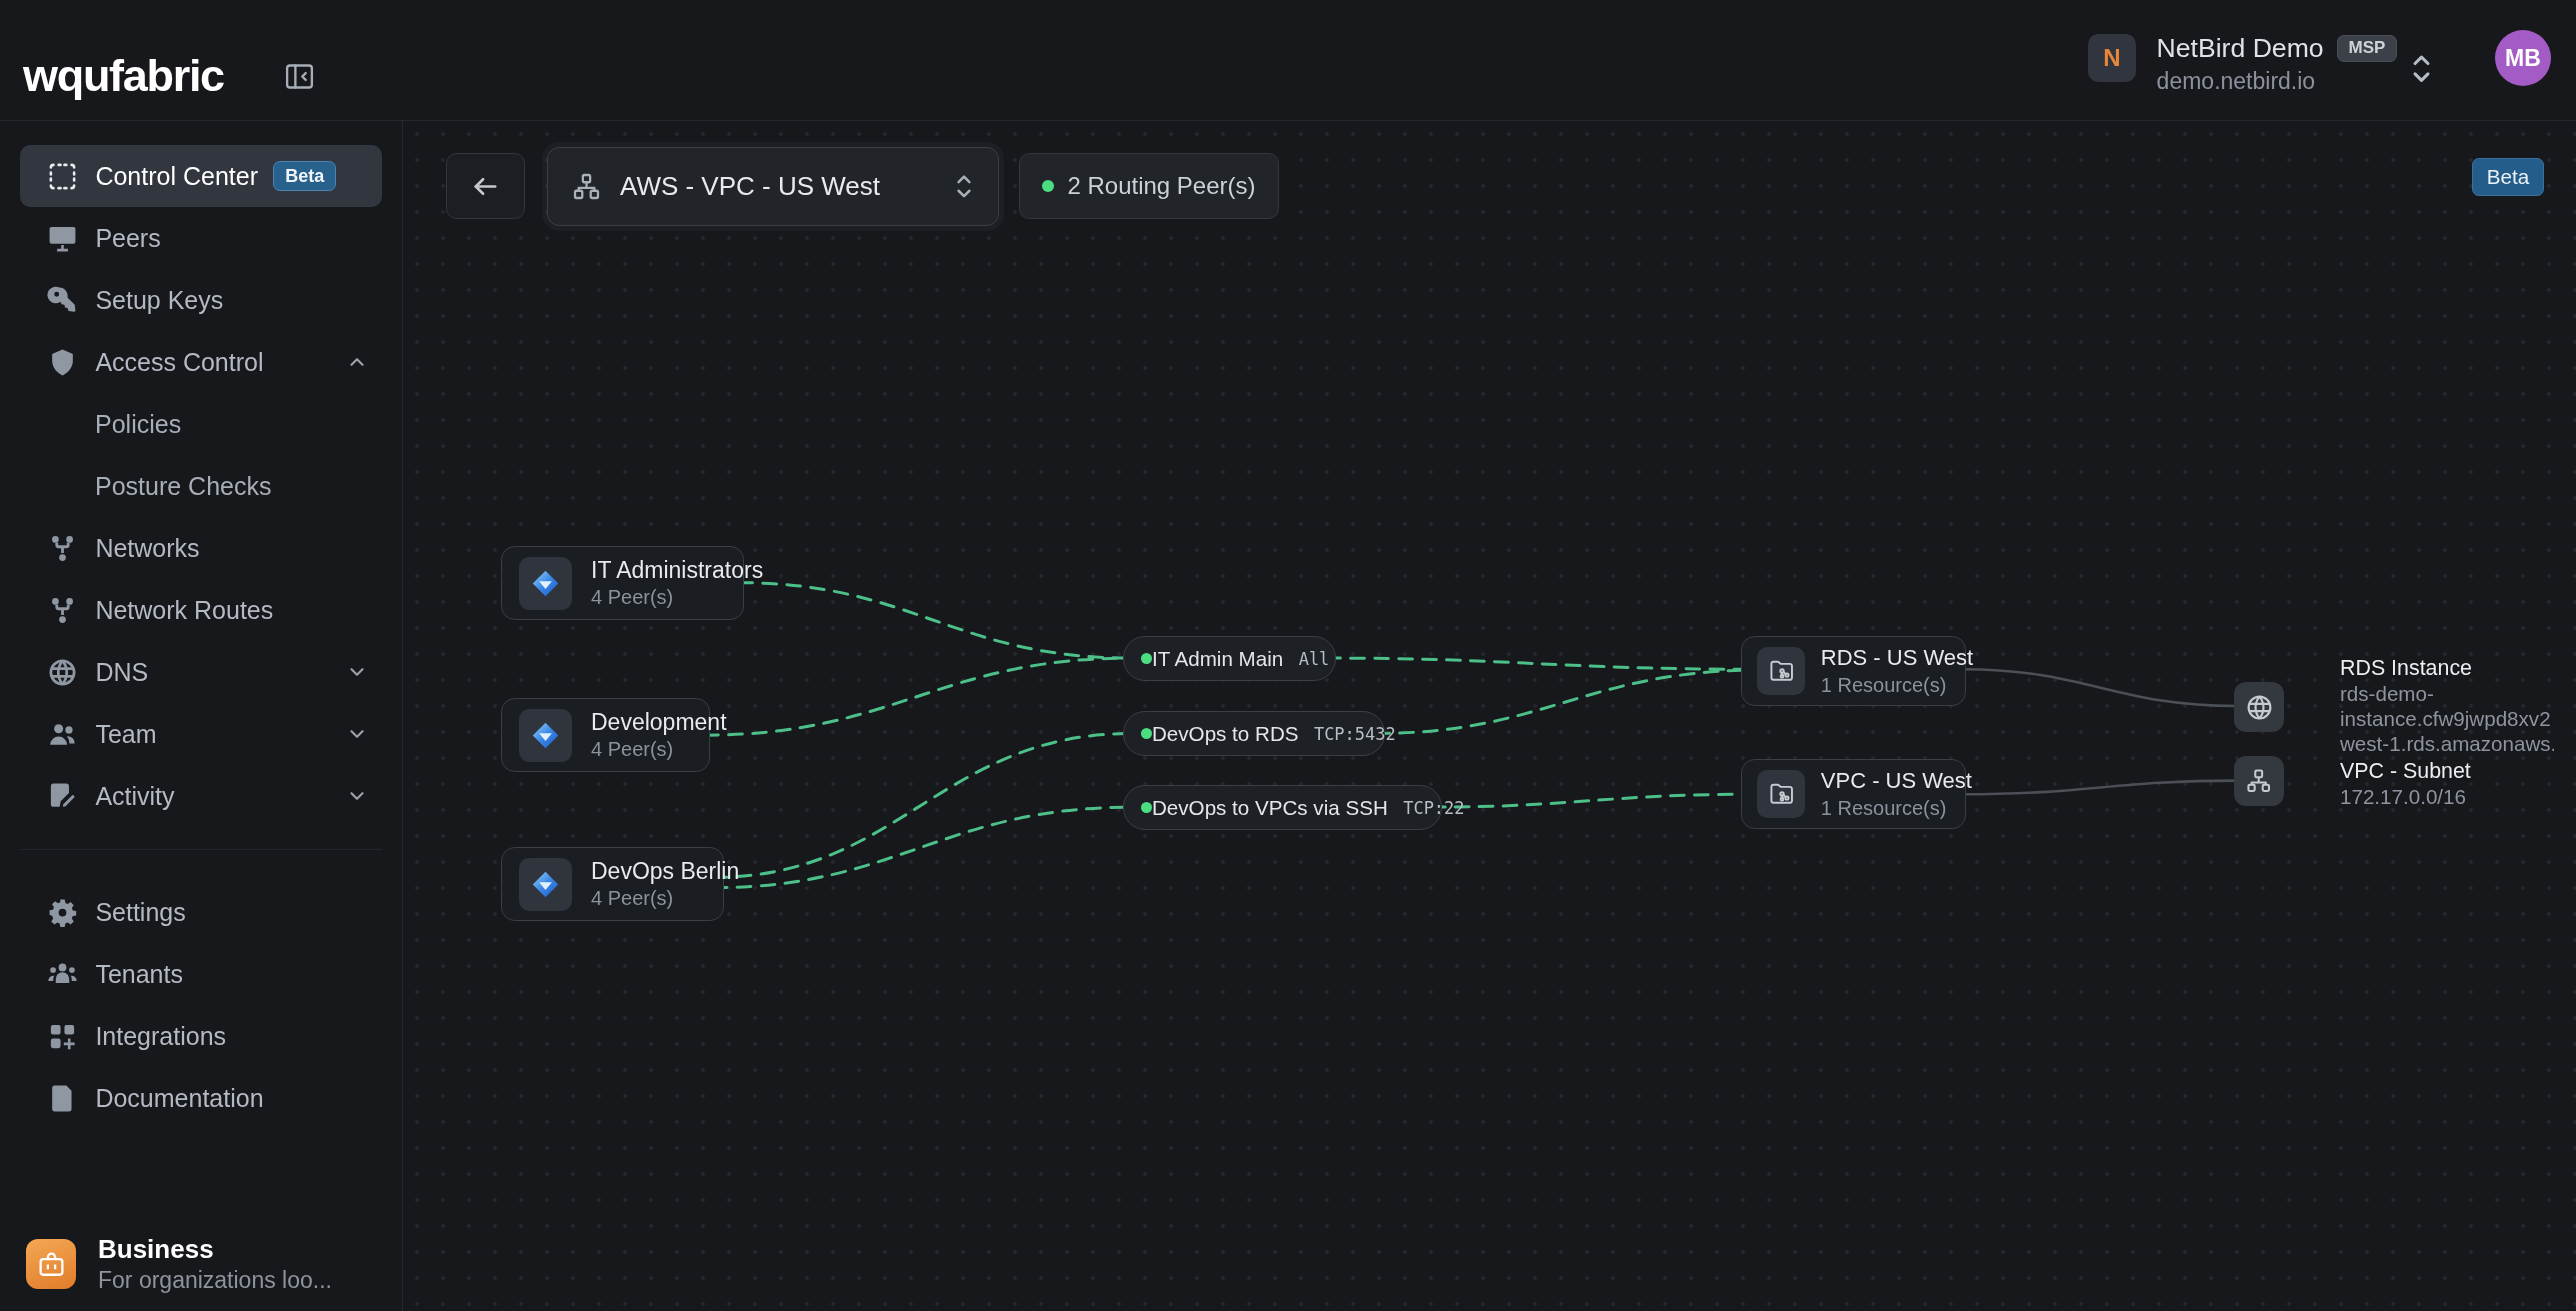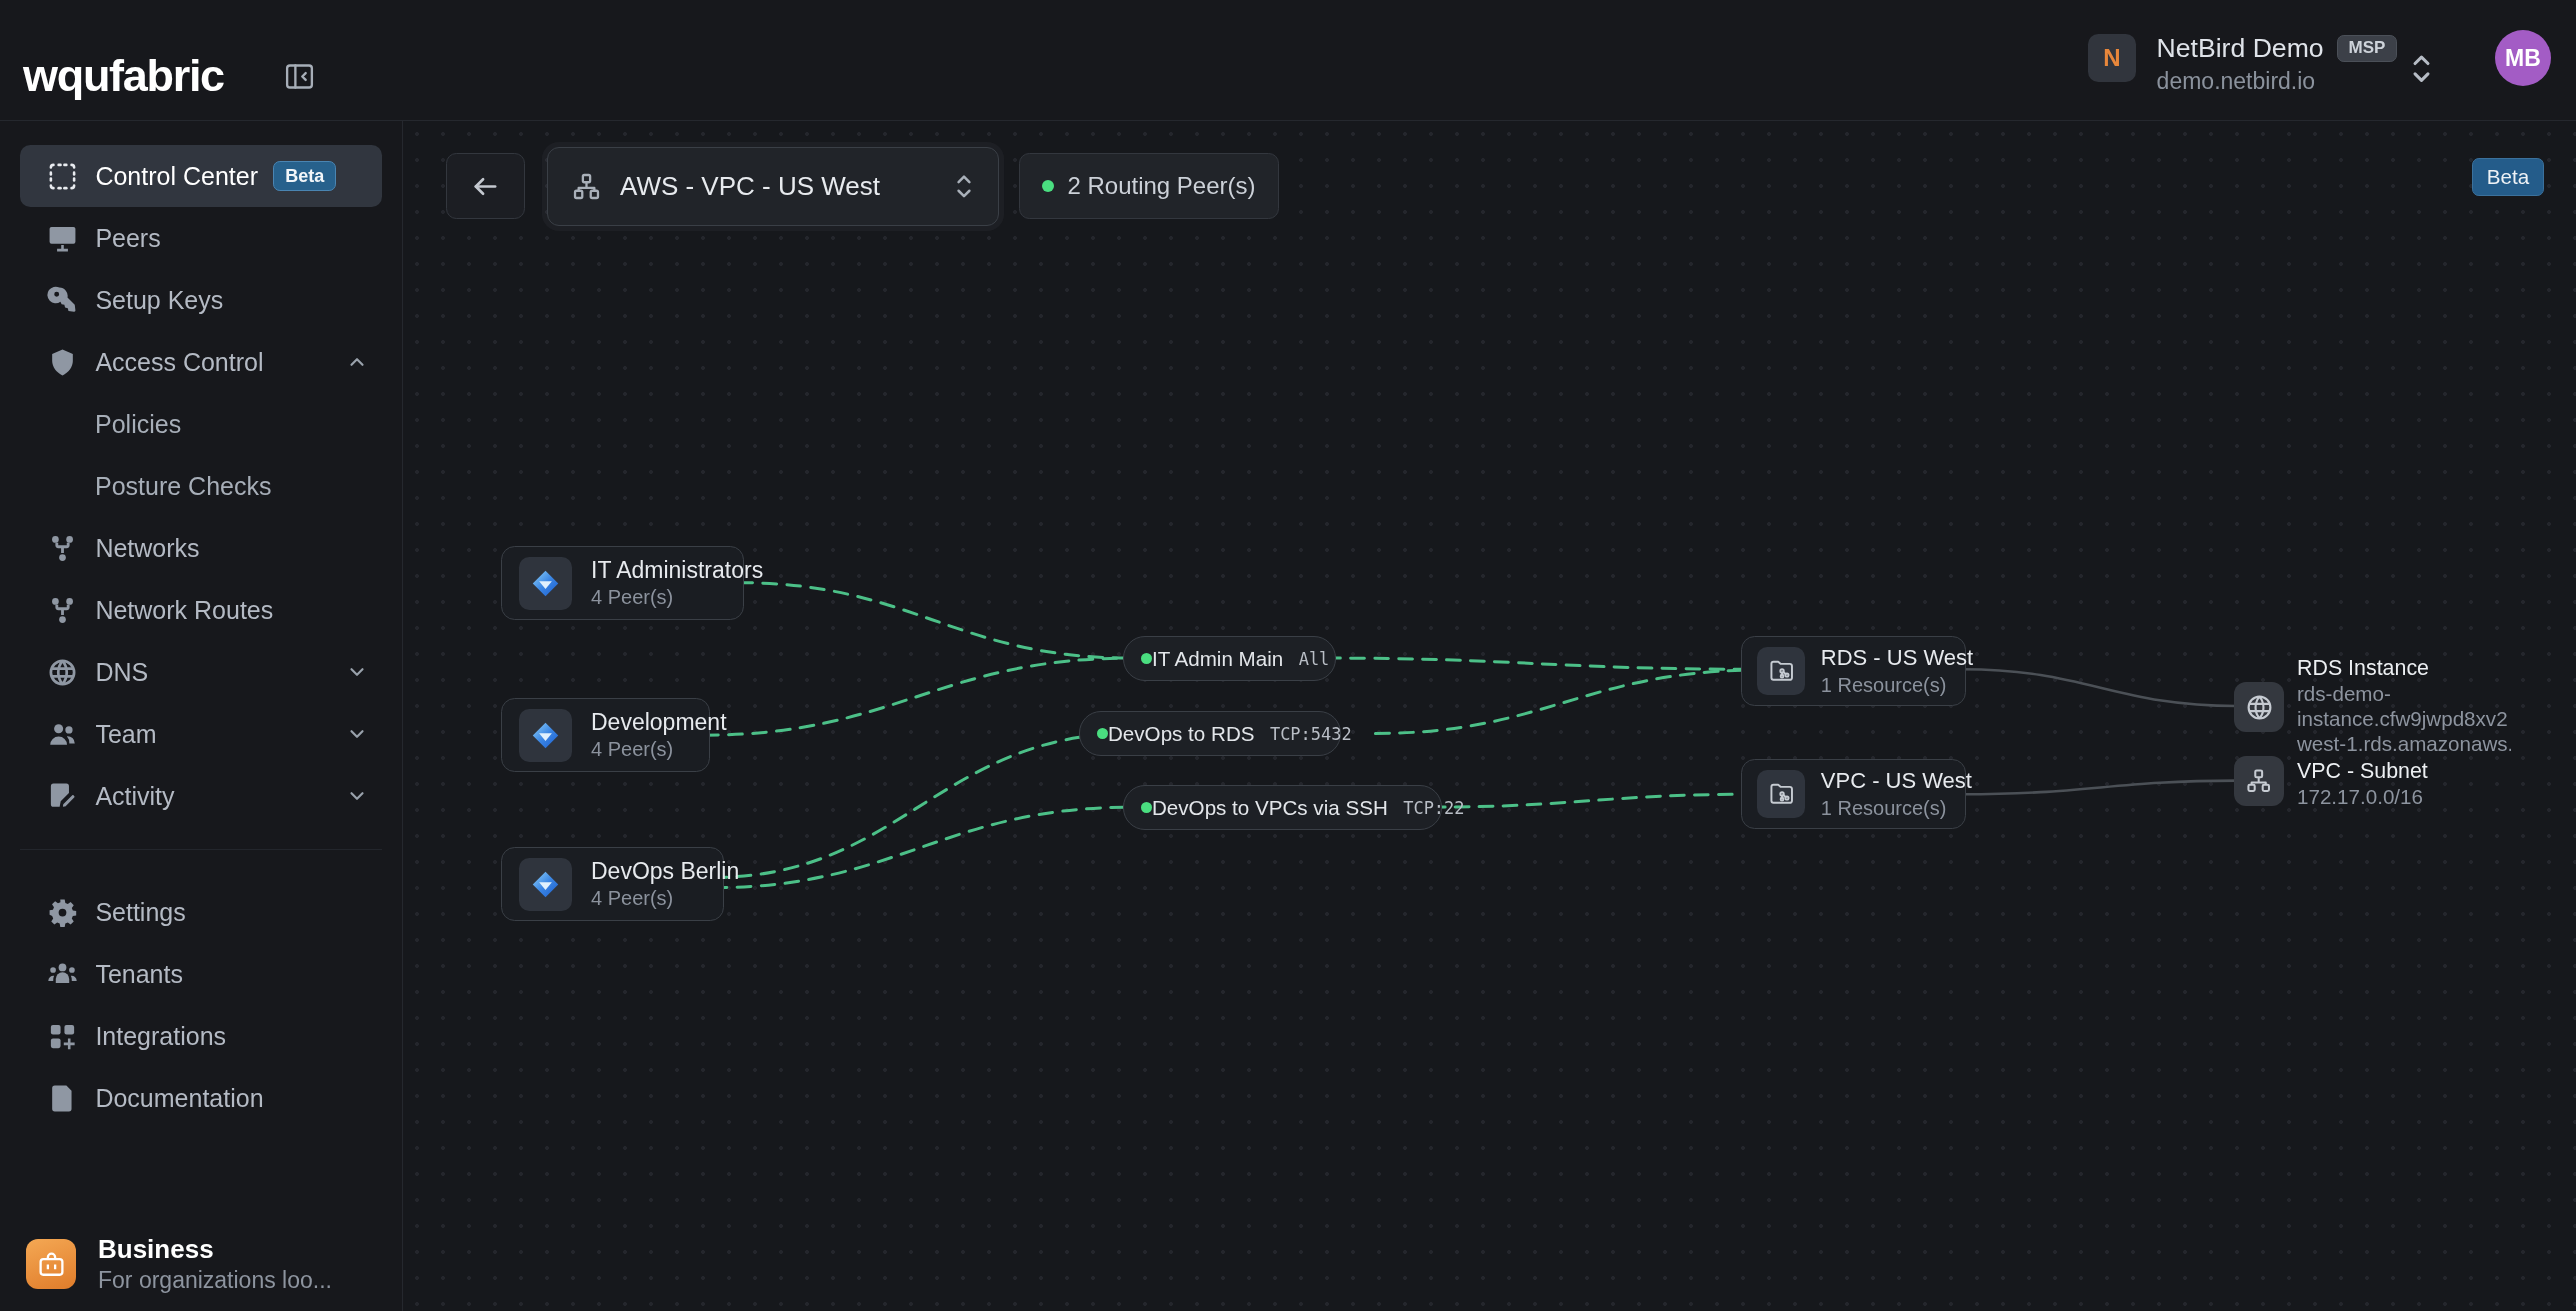--- a/index.html
+++ b/index.html
@@ -78,28 +78,28 @@
   .rnode1 .gtxt,.rnode2 .gtxt{margin-left:15.4px;}
   .rnode1 .gtitle,.rnode2 .gtitle{font-size:22px;}
   
   .pill{position:absolute;z-index:5;height:45px;border-radius:22px;background:#1d2025;border:1.3px solid #3a3f46;
         display:flex;align-items:center;box-sizing:border-box;cursor:pointer;}
   .pill .pdot{width:11px;height:11px;border-radius:50%;background:#4ade80;margin-left:17px;flex:0 0 11px;}
   .pill .plabel{font-size:20.6px;color:#e3e6ea;white-space:nowrap;}
   .pill .pdiv{width:0.9px;align-self:stretch;background:#3a3f46;margin-left:auto;}
   .pill .pport{font-family:"DejaVu Sans Mono",monospace;font-size:17px;color:#b9bec6;padding:0 15.4px;white-space:nowrap;}
   .pill1{left:1123px;top:636px;width:213px;}
-  .pill2{left:1079px;top:711px;width:262px;}
+  .pill2{left:1123px;top:711px;width:262px;}
   .pill3{left:1123px;top:785px;width:319px;}
   
   .ep-icon{position:absolute;z-index:5;width:50px;height:50px;border-radius:12px;background:#34383f;
            display:flex;align-items:center;justify-content:center;color:#c6cbd2;}
   .ep1{left:2234px;top:682px;}
   .ep2{left:2234px;top:756px;}
-  .ep-text{position:absolute;z-index:5;width:214px;overflow:hidden;}
+  .ep-text{position:absolute;z-index:5;width:214px;overflow:hidden;margin-left:43px;}
   .ept1{left:2297px;top:655px;}
   .ept2{left:2297px;top:758px;}
   .ep-title{font-size:21.4px;color:#eceff2;font-weight:500;line-height:26px;white-space:nowrap;}
   .ep-line{font-size:20.6px;color:#8d949f;line-height:25px;white-space:nowrap;}
   svg{display:block;}
 </style>
 </head>
 <body>
 
 <div class="app">

